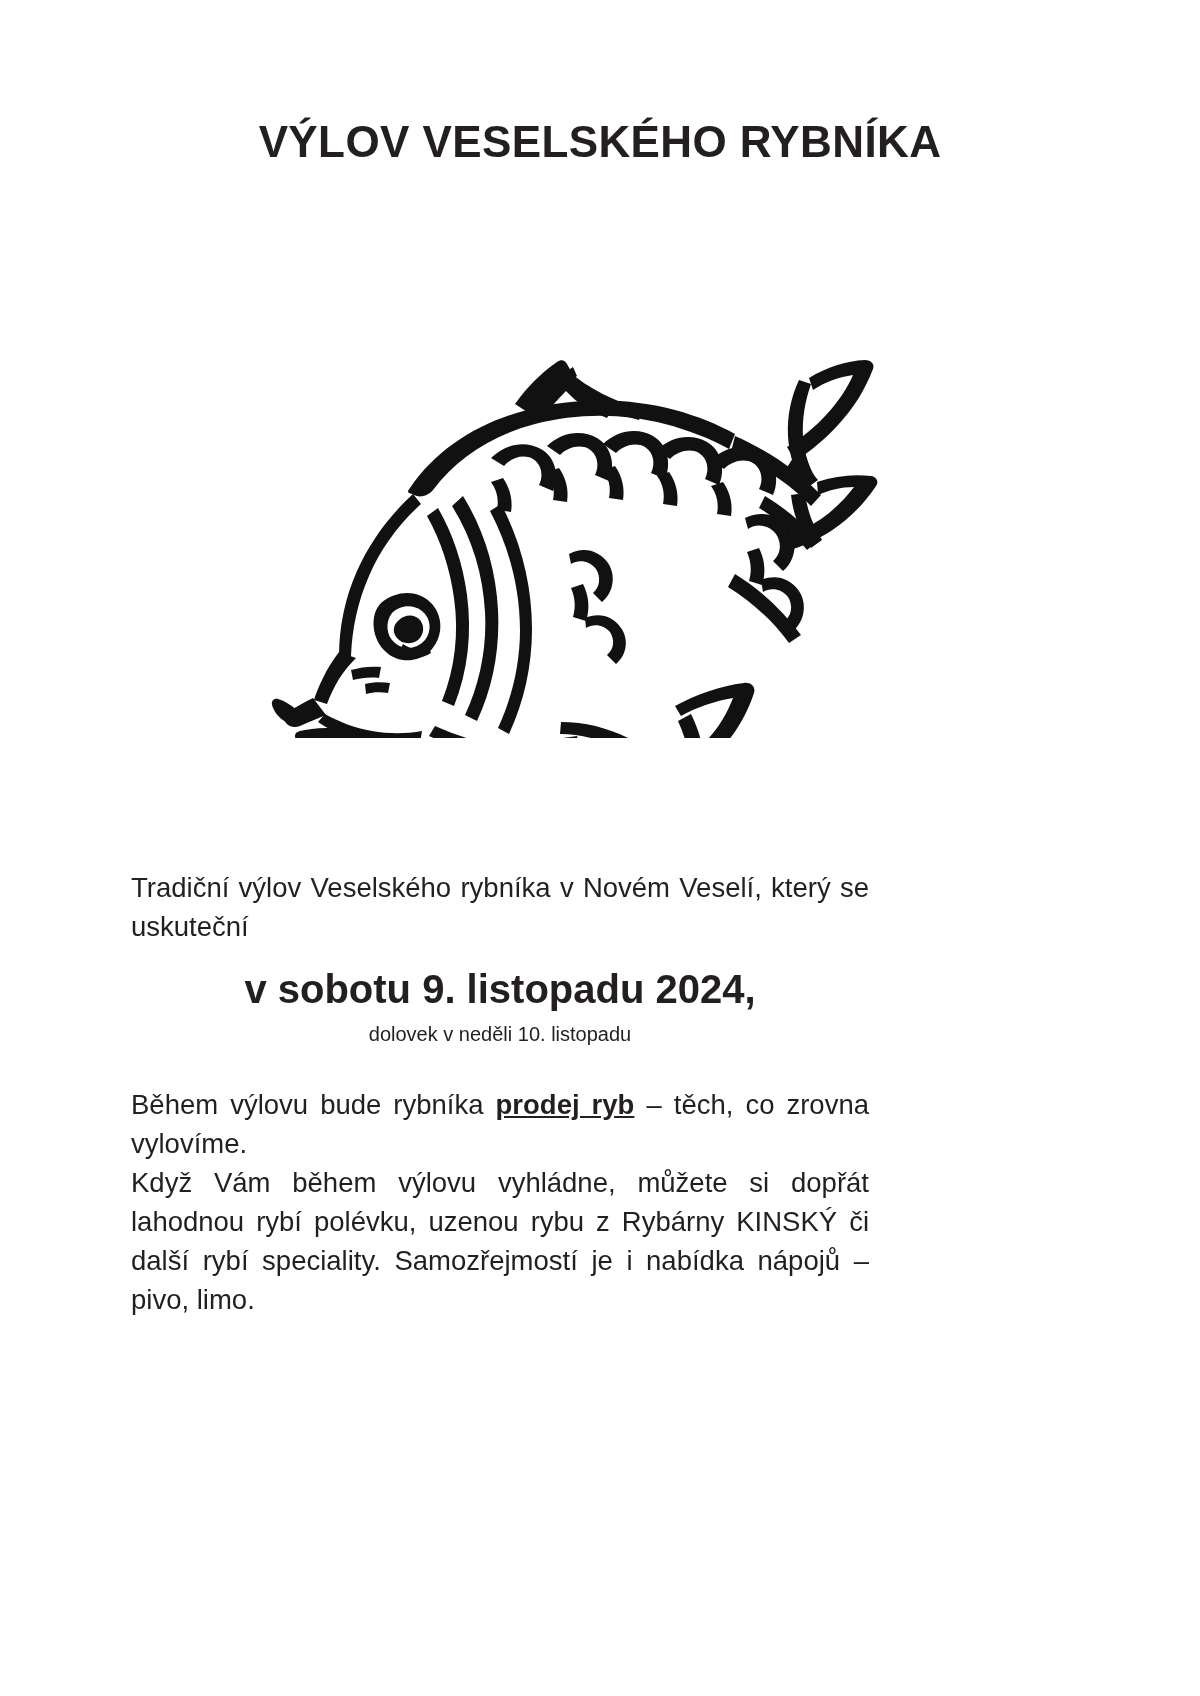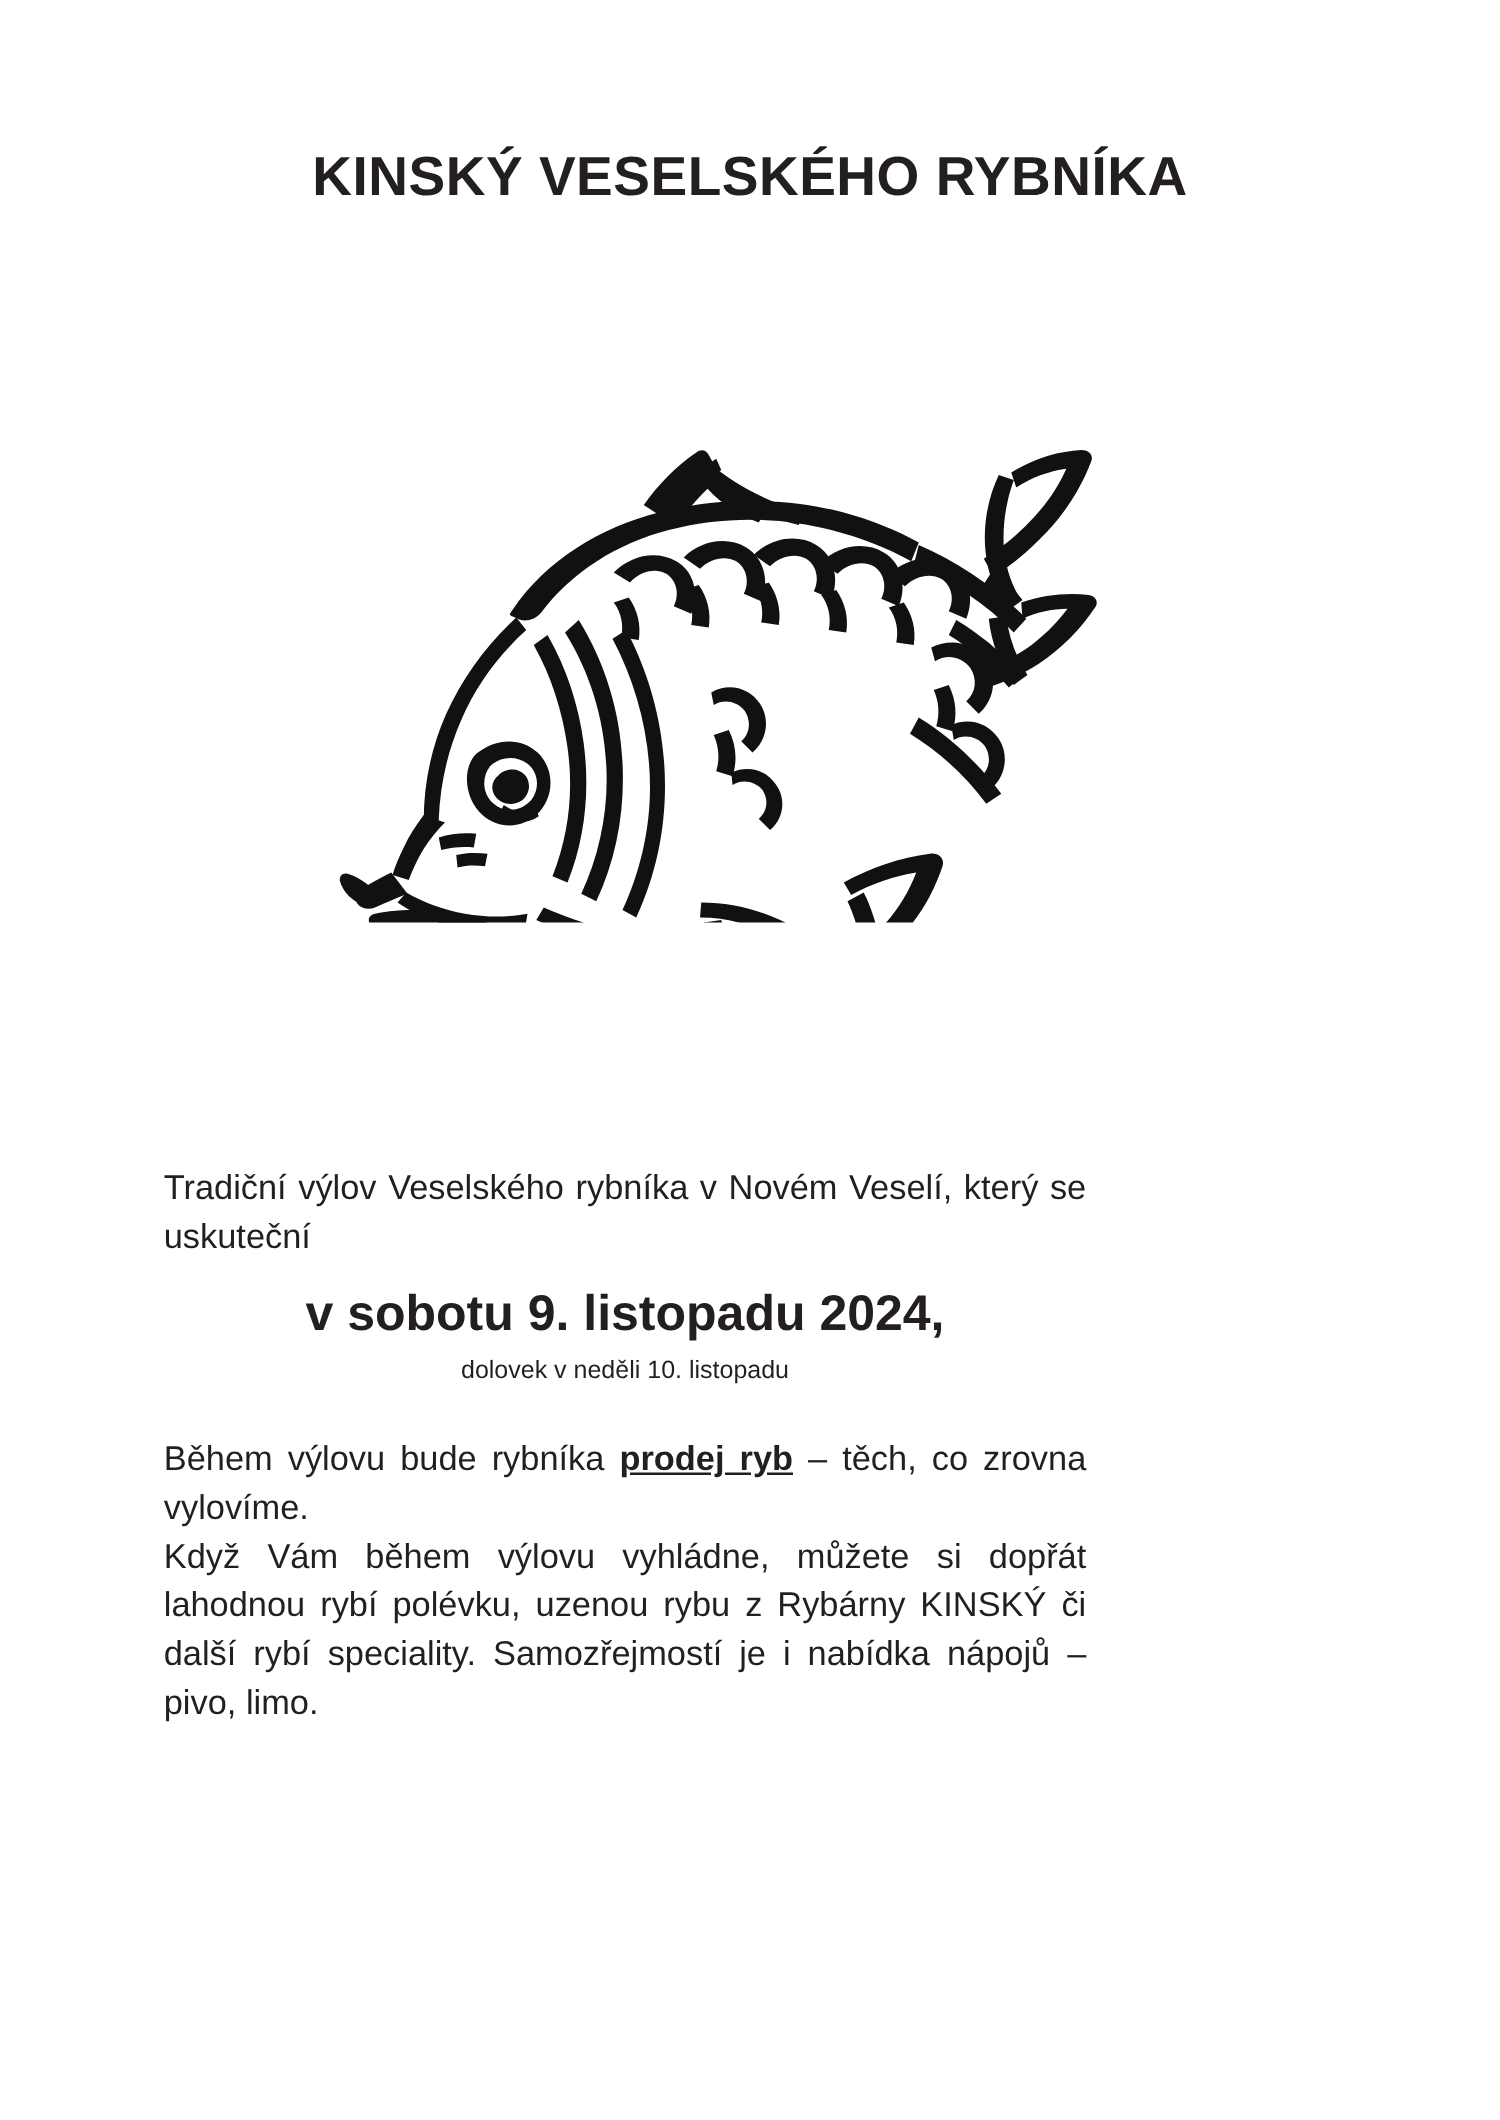--- a/index.html
+++ b/index.html
@@ -52,21 +52,21 @@
   }
   .illustration svg {
     display: block;
     width: 100%;
     height: 100%;
   }
 
   
   .body-block {
     position: absolute;
-    top: 930px;
+    top: 868px;
     left: 131px;
     width: 738px;
   }
   .para {
     font-size: 27.5px;
     line-height: 1.42;
     color: #231f20;
     margin: 0;
   }
   .para.justify {
@@ -95,21 +95,21 @@
   .gap {
     height: 36px;
   }
 </style>
 </head>
 <body>
 
 <div class="page">
 
   <div class="title-block">
-    <h1 class="poster-title">KINSKÝ VESELSKÉHO RYBNÍKA</h1>
+    <h1 class="poster-title">VÝLOV VESELSKÉHO RYBNÍKA</h1>
   </div>
 
   <div class="illustration">
     <svg viewBox="0 0 680 420" xmlns="http://www.w3.org/2000/svg" aria-hidden="true">
       <g fill="#111111" fill-rule="evenodd">
 
         <path d="M205 170 C232 130 275 104 322 92 C372 79 424 80 470 92 C492 98 512 106 530 116
                  L524 131 C504 120 483 112 460 106 C418 95 372 95 330 106 C288 117 252 140 228 172
                  C223 178 215 180 209 177 C203 174 201 175 205 170 Z"></path>
 

